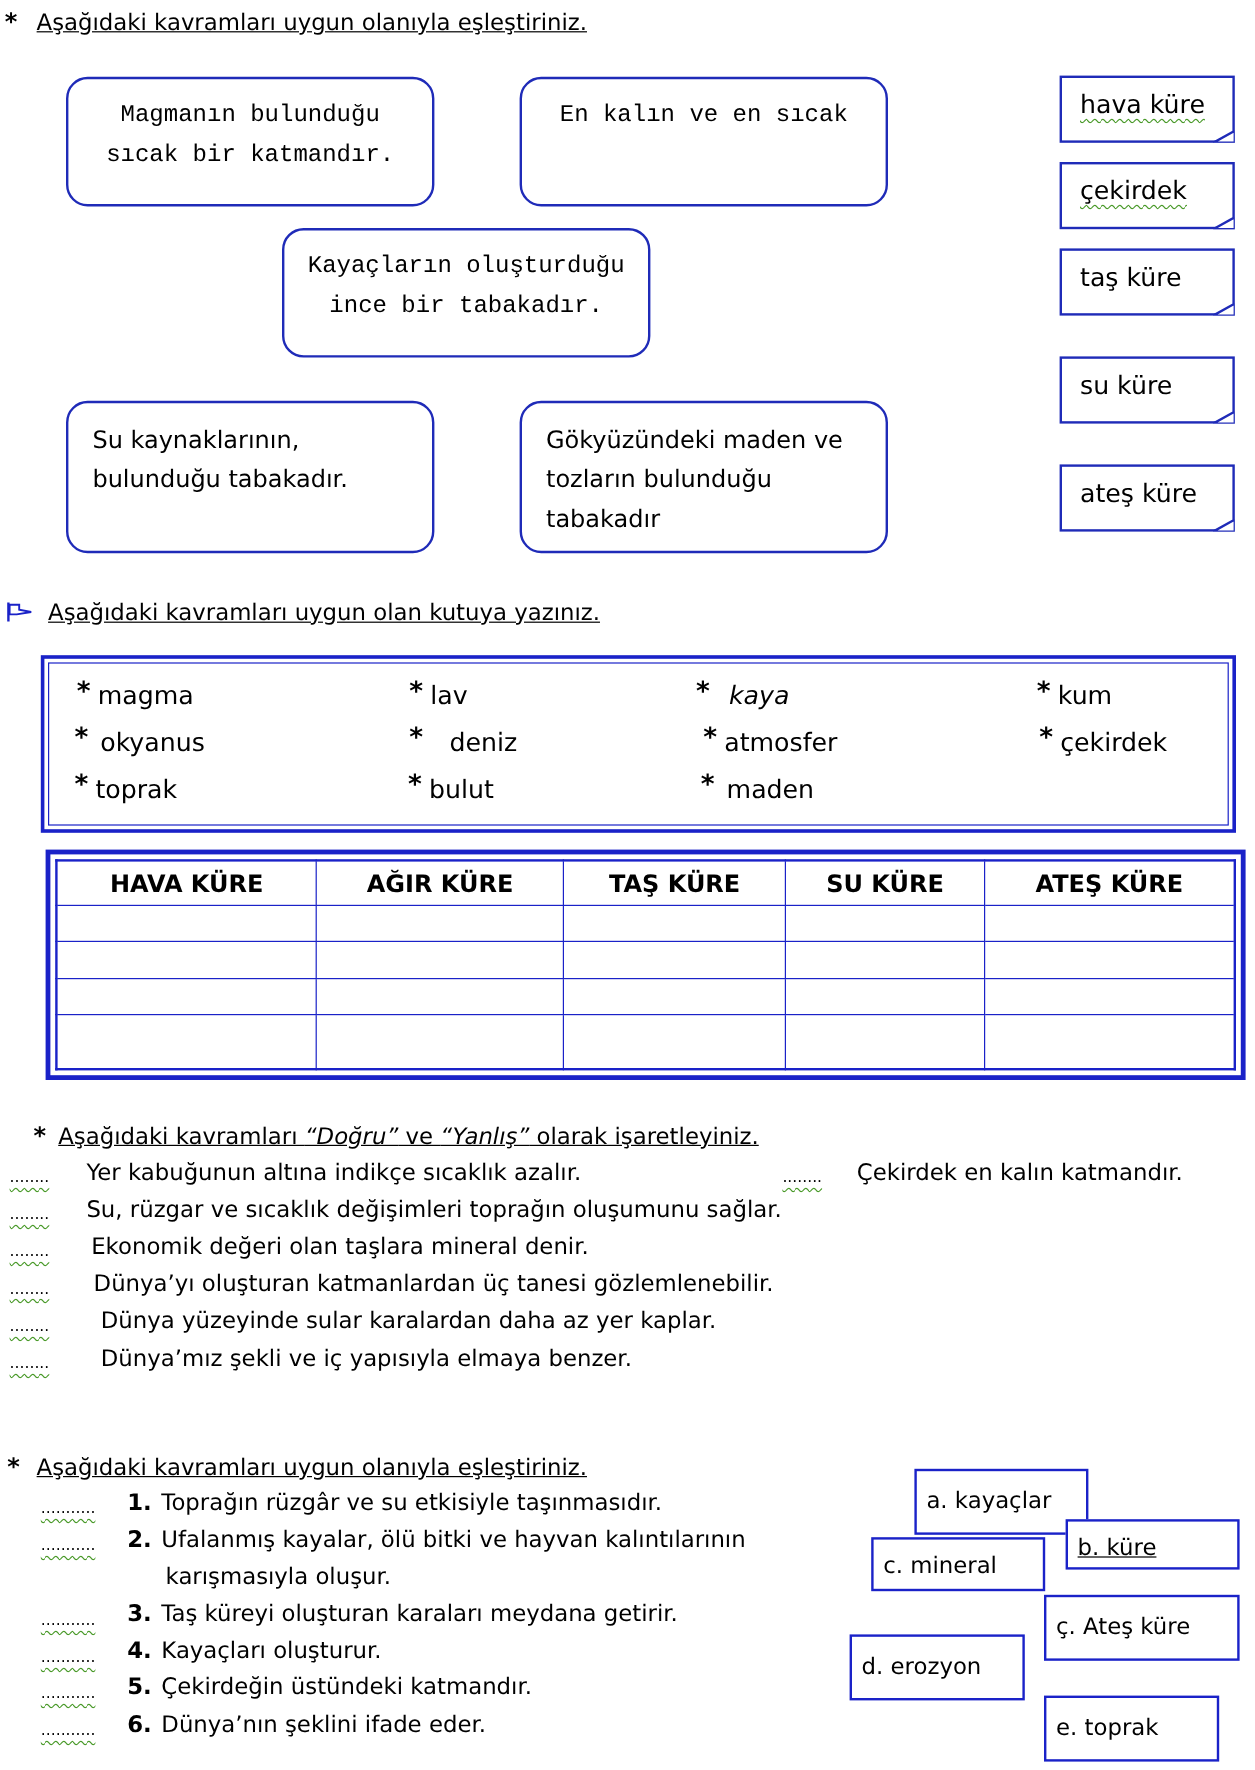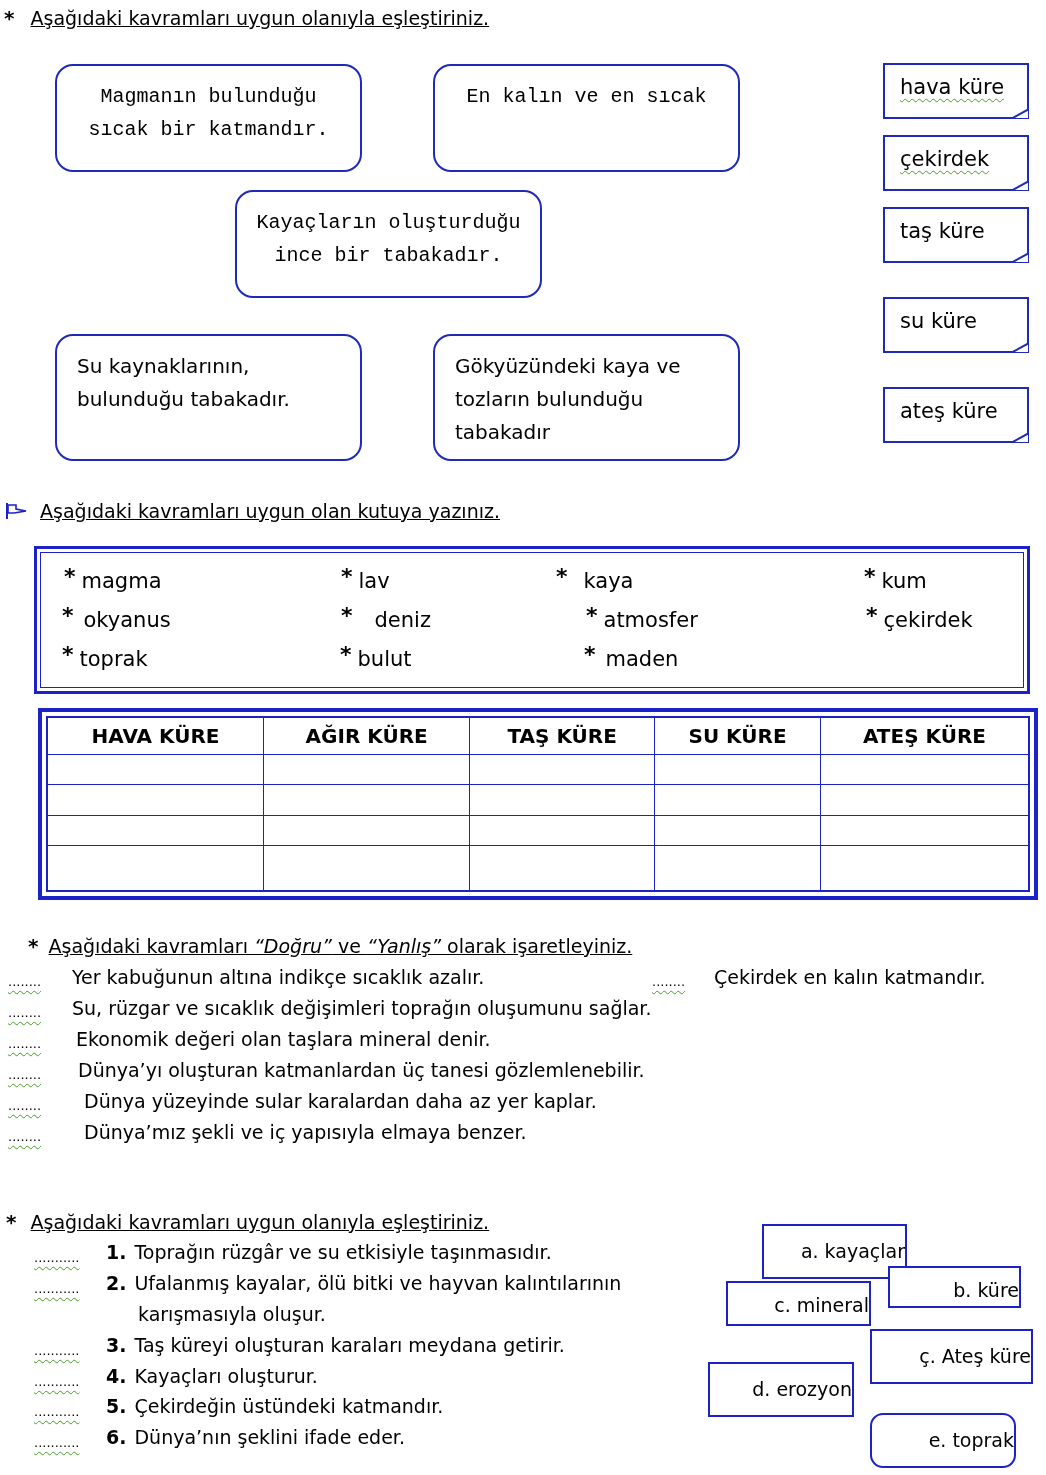--- a/index.html
+++ b/index.html
@@ -52,21 +52,21 @@
     table.grid th { font-size: 20px; font-weight: bold; height: 36px; text-align: center; }
 
     .tf-line { position: absolute; font-size: 19px; white-space: nowrap; }
     .dots { position: absolute; font-size: 13px; letter-spacing: 0; color: #000; }
 
     .match-item { position: absolute; font-size: 19px; white-space: nowrap; }
     .match-item .num { font-weight: bold; margin-right: 8px; }
 
     .opt {
       position: absolute; border: 2px solid #1a22c8; background: #fff;
-      box-sizing: border-box; font-size: 19px; padding-left: 28px; text-align: right;
+      box-sizing: border-box; font-size: 19px; padding-left: 8px;
     }
   </style>
 </head>
 <body>
 
 <div class="abs heading" style="left:4px; top:6px;">
   <span class="star">*</span>
   <span class="ul" style="margin-left:10px;">Aşağıdaki kavramları uygun olanıyla eşleştiriniz.</span>
 </div>
 
@@ -79,21 +79,21 @@
 </div>
 <div class="def-box center" style="left:235px; top:190px; width:307px; height:108px;">
   <div>Kayaçların oluşturduğu</div>
   <div>ince bir tabakadır.</div>
 </div>
 <div class="def-box left" style="left:55px; top:334px; width:307px; height:127px; padding-top:14px;">
   <div>Su kaynaklarının,</div>
   <div>bulunduğu tabakadır.</div>
 </div>
 <div class="def-box left" style="left:433px; top:334px; width:307px; height:127px; padding-top:14px;">
-  <div>Gökyüzündeki kaya ve</div>
+  <div>Gökyüzündeki maden ve</div>
   <div>tozların bulunduğu</div>
   <div>tabakadır</div>
 </div>
 
 <div class="tag" style="left:883px; top:63px;">
   <span class="wavy">hava küre</span>
   <svg class="fold" viewBox="0 0 18 10">
       <polygon points="0,10 18,0 18,10" fill="#ffffff" stroke="#1f2bb8" stroke-width="2"></polygon>
     </svg>
 </div>
@@ -128,21 +128,21 @@
     <polygon points="4,3 12,3 12,7 22,9 10,11 4,11" fill="none" stroke="#1a22c8" stroke-width="1.6"></polygon>
   </svg>
   <span class="ul" style="margin-left:6px;">Aşağıdaki kavramları uygun olan kutuya yazınız.</span>
 </div>
 
 <div class="word-frame">
   <div class="inner"></div>
 </div>
 <div class="word" style="left:64px; top:564px;"><span class="star">*</span><span>magma</span></div>
 <div class="word" style="left:341px; top:564px;"><span class="star">*</span><span>lav</span></div>
-<div class="word" style="left:556px; top:564px;"><span class="star">*</span><span style="margin-left:10px;">kaya</span></div>
+<div class="word" style="left:580px; top:564px;font-style:italic;"><span class="star">*</span><span style="margin-left:10px;">kaya</span></div>
 <div class="word" style="left:864px; top:564px;"><span class="star">*</span><span>kum</span></div>
 
 <div class="word" style="left:62px; top:603px;"><span class="star">*</span><span style="margin-left:4px;">okyanus</span></div>
 <div class="word" style="left:341px; top:603px;"><span class="star">*</span><span style="margin-left:16px;">deniz</span></div>
 <div class="word" style="left:586px; top:603px;"><span class="star">*</span><span>atmosfer</span></div>
 <div class="word" style="left:866px; top:603px;"><span class="star">*</span><span>çekirdek</span></div>
 
 <div class="word" style="left:62px; top:642px;"><span class="star">*</span><span>toprak</span></div>
 <div class="word" style="left:340px; top:642px;"><span class="star">*</span><span>bulut</span></div>
 <div class="word" style="left:584px; top:642px;"><span class="star">*</span><span style="margin-left:4px;">maden</span></div>
@@ -234,17 +234,17 @@
 <div class="dots wavy" style="left:34px; top:1374px;">...........</div>
 <div class="match-item" style="left:106px; top:1365px;"><span class="num">4.</span><span>Kayaçları oluşturur.</span></div>
 
 <div class="dots wavy" style="left:34px; top:1404px;">...........</div>
 <div class="match-item" style="left:106px; top:1395px;"><span class="num">5.</span><span>Çekirdeğin üstündeki katmandır.</span></div>
 
 <div class="dots wavy" style="left:34px; top:1435px;">...........</div>
 <div class="match-item" style="left:106px; top:1426px;"><span class="num">6.</span><span>Dünya’nın şeklini ifade eder.</span></div>
 
 <div class="opt" style="left:762px; top:1224px; width:145px; height:55px; line-height:50px;"><span>a. kayaçlar</span></div>
-<div class="opt" style="left:888px; top:1266px; width:133px; height:42px; line-height:44px;"><span>b. küre</span></div>
+<div class="opt" style="left:888px; top:1266px; width:145px; height:42px; line-height:44px;text-decoration:underline;"><span>b. küre</span></div>
 <div class="opt" style="left:726px; top:1281px; width:145px; height:45px; line-height:44px;"><span>c. mineral</span></div>
 <div class="opt" style="left:870px; top:1329px; width:163px; height:55px; line-height:50px;"><span>ç. Ateş küre</span></div>
 <div class="opt" style="left:708px; top:1362px; width:146px; height:55px; line-height:50px;"><span>d. erozyon</span></div>
-<div class="opt" style="left:870px; top:1413px; width:146px; height:55px; line-height:50px;border-radius:13px;"><span>e. toprak</span></div>
+<div class="opt" style="left:870px; top:1413px; width:146px; height:55px; line-height:50px;"><span>e. toprak</span></div>
 
 </body></html>

